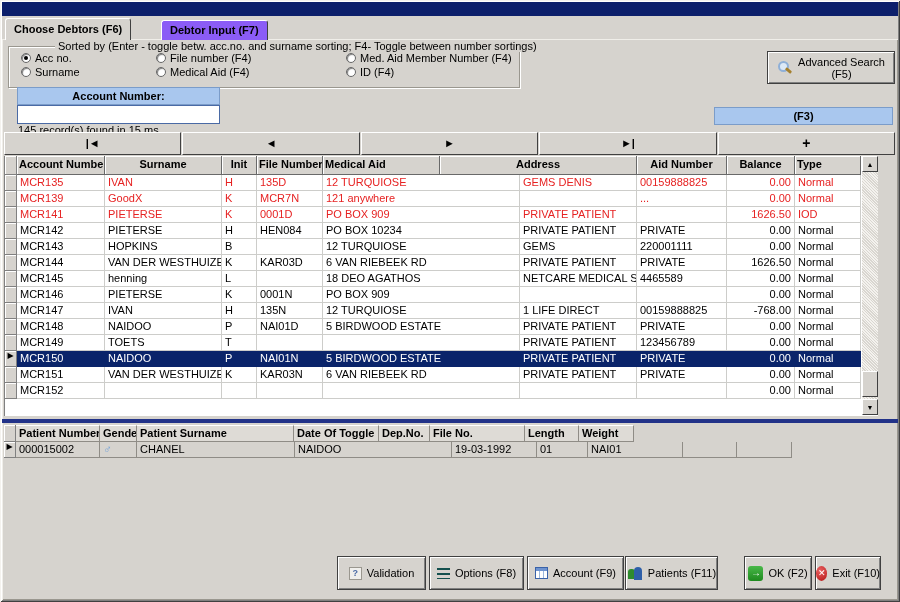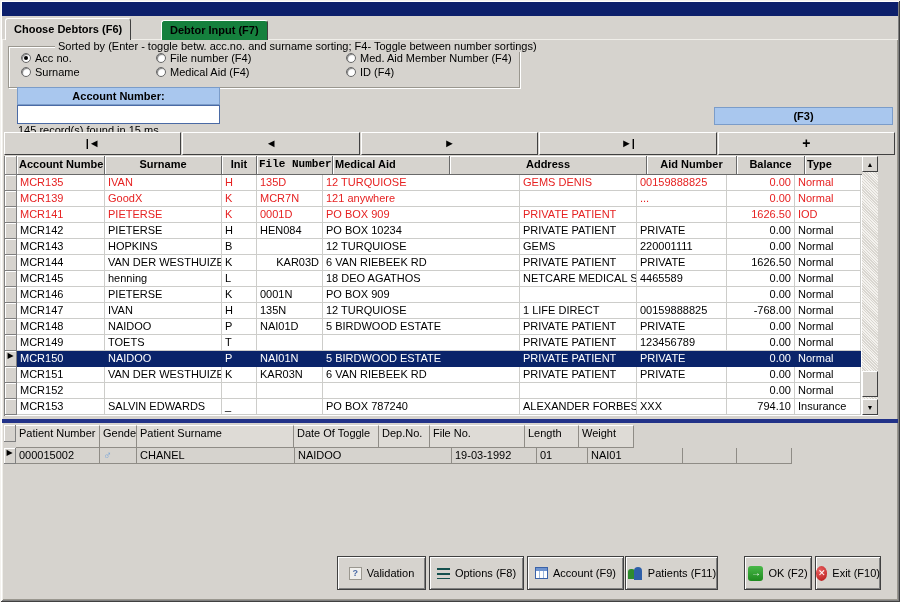--- a/index.html
+++ b/index.html
@@ -10,21 +10,21 @@
     font-size:11px;color:#000;
   }
   .win{position:absolute;inset:0;
     box-shadow:inset 1px 1px 0 #f4f2ee, inset -1px -1px 0 #404040, inset 2px 2px 0 #fff, inset -2px -2px 0 #808080;}
   .titlebar{position:absolute;left:2px;top:2px;right:2px;height:14px;background:#0c1f6b;}
   
   .tab{position:absolute;background:#d6d3ce;font-weight:bold;text-align:center;
     border-top:1px solid #fff;border-left:1px solid #fff;border-right:1px solid #404040;
     border-radius:3px 3px 0 0;line-height:20px;white-space:nowrap;padding:0 8px;}
   .tab.active{top:18px;height:21px;z-index:3;}
-  .tab.inactive{top:20px;height:19px;z-index:1;line-height:18px;background:#15803d;}
+  .tab.inactive{top:20px;height:19px;z-index:1;line-height:18px;background:#8b5cf6;}
   .page{position:absolute;left:2px;top:39px;right:2px;bottom:2px;background:#d6d3ce;
     box-shadow:inset 1px 1px 0 #f0eee9, inset -1px -1px 0 #9a978f;z-index:0;}
   
   .gbox{position:absolute;left:8px;top:46px;width:510px;height:40px;
     border:1px solid #9a978f;box-shadow:1px 1px 0 #fff, inset 1px 1px 0 #fff;}
   .gbox-title{position:absolute;top:-7px;left:5px;background:#d6d3ce;padding:0 3px;white-space:nowrap;margin-left:41px;}
   .radio{position:absolute;display:flex;align-items:center;gap:4px;white-space:nowrap;height:12px;}
   .rb{width:10px;height:10px;border-radius:50%;background:#fff;
     box-shadow:inset 1px 1px 1px #808080, inset -1px -1px 1px #fff;border:1px solid #666;box-sizing:border-box;position:relative;}
   .rb.on::after{content:"";position:absolute;left:2px;top:2px;width:4px;height:4px;border-radius:50%;background:#000;}
@@ -64,23 +64,23 @@
   .sb{position:absolute;right:0;top:0;width:16px;height:259px;background:#ece9e4;
     background-image:repeating-linear-gradient(45deg,#f4f2ee 0 1px,#d9d6d0 1px 2px);}
   .sbtn{position:absolute;left:0;width:16px;height:16px;background:#d6d3ce;text-align:center;font-size:7px;line-height:15px;
     border-top:1px solid #fff;border-left:1px solid #fff;border-right:1px solid #404040;border-bottom:1px solid #404040;box-sizing:border-box;}
   .sthumb{position:absolute;left:0;width:16px;height:26px;bottom:18px;background:#d6d3ce;
     border-top:1px solid #fff;border-left:1px solid #fff;border-right:1px solid #404040;border-bottom:1px solid #404040;box-sizing:border-box;}
   
   .splitter{position:absolute;left:2px;top:419px;right:2px;height:4px;background:#223288;}
   
   .pgrid{position:absolute;left:4px;top:425px;}
-  .ph{box-sizing:border-box;height:23px;line-height:15px;background:#dedbd6;
+  .ph{box-sizing:border-box;height:17px;line-height:15px;background:#dedbd6;
     border-right:1px solid #8f8c86;border-bottom:1px solid #8f8c86;border-top:1px solid #fff;
-    overflow:hidden;white-space:nowrap;padding:0 3px;text-align:left;}
+    overflow:hidden;white-space:nowrap;padding:0 3px;text-align:left;font-weight:bold;}
   .pc{box-sizing:border-box;height:16px;line-height:15px;background:#d6d3ce;
     border-right:1px solid #8f8c86;border-bottom:1px solid #8f8c86;overflow:hidden;white-space:nowrap;padding:0 3px;}
   .pind{box-sizing:border-box;width:12px;background:#d6d3ce;border-right:1px solid #808080;border-bottom:1px solid #808080;
     box-shadow:inset 1px 1px 0 #fff;font-size:8px;text-align:center;padding:0;}
   .male{color:#7fa8d8;font-size:12px;font-weight:bold;}
   
   .xbtn{position:absolute;top:556px;height:34px;background:#d6d3ce;border:1px solid #404040;
     box-shadow:inset 1px 1px 0 #fff, inset -1px -1px 0 #808080;box-sizing:border-box;
     display:flex;align-items:center;justify-content:center;gap:5px;cursor:default;white-space:nowrap;}
   .ic-q{width:13px;height:13px;background:#f0efec;border:1px solid #9a978f;box-sizing:border-box;
@@ -134,41 +134,48 @@
     <label class="radio" style="left:337px;top:5px;">
       <span class="rb"></span>
       <span>Med. Aid Member Number (F4)</span>
     </label>
     <label class="radio" style="left:337px;top:19px;">
       <span class="rb"></span>
       <span>ID (F4)</span>
     </label>
   </div>
 
+  <div class="adv">
+    <span class="ic-mag"></span>
+    <span class="adv-txt">
+      <span>Advanced Search</span><br>
+      <span>(F5)</span>
+    </span>
+  </div>
 
   <div class="blue-hdr acc-hdr">Account Number:</div>
   <input class="acc-input" value="" style="">
   <div class="status">145 record(s) found in 15 ms</div>
   <div class="blue-hdr f3bar">(F3)</div>
 
   <div class="navrow">
     <div class="navbtn">|◄</div>
     <div class="navbtn">◄</div>
     <div class="navbtn">►</div>
     <div class="navbtn">►|</div>
     <div class="navbtn" style="font-size:14px;">+</div>
   </div>
 
   <div class="dgrid">
     <div class="ghrow">
         <div class="gind" style="width: 12px; height: 19px;"></div>
         <div class="gh" style="width: 88px; text-align: left;">Account Number</div>
         <div class="gh" style="width: 117px;">Surname</div>
         <div class="gh" style="width: 35px;">Init</div>
-        <div class="gh" style="width: 76px; font-family: Liberation Mono, monospace;">File Number</div>
+        <div class="gh" style="width: 66px;">File Number</div>
         <div class="gh" style="width: 117px; text-align: left;">Medical Aid</div>
         <div class="gh" style="width: 197px;">Address</div>
         <div class="gh" style="width: 90px;">Aid Number</div>
         <div class="gh" style="width: 68px;">Balance</div>
         <div class="gh" style="width: 66px; text-align: left;">Type</div>
       </div>
     <div>
         <div class="grow red">
           <div class="gind" style="width: 12px;"></div>
           <div class="gc" style="width: 88px;">MCR135</div>
@@ -227,21 +234,21 @@
           <div class="gc" style="width: 117px;">GEMS</div>
           <div class="gc" style="width: 90px;">220001111</div>
           <div class="gc" style="width: 68px; text-align: right;">0.00</div>
           <div class="gc" style="width: 66px;">Normal</div>
         </div>
         <div class="grow">
           <div class="gind" style="width: 12px;"></div>
           <div class="gc" style="width: 88px;">MCR144</div>
           <div class="gc" style="width: 117px;">VAN DER WESTHUIZEN</div>
           <div class="gc" style="width: 35px;">K</div>
-          <div class="gc" style="width: 66px; text-align: right;">KAR03D</div>
+          <div class="gc" style="width: 66px;">KAR03D</div>
           <div class="gc" style="width: 197px;">6 VAN RIEBEEK RD</div>
           <div class="gc" style="width: 117px;">PRIVATE PATIENT</div>
           <div class="gc" style="width: 90px;">PRIVATE</div>
           <div class="gc" style="width: 68px; text-align: right;">1626.50</div>
           <div class="gc" style="width: 66px;">Normal</div>
         </div>
         <div class="grow">
           <div class="gind" style="width: 12px;"></div>
           <div class="gc" style="width: 88px;">MCR145</div>
           <div class="gc" style="width: 117px;">henning</div>
@@ -329,32 +336,20 @@
           <div class="gind" style="width: 12px;"></div>
           <div class="gc" style="width: 88px;">MCR152</div>
           <div class="gc" style="width: 117px;"></div>
           <div class="gc" style="width: 35px;"></div>
           <div class="gc" style="width: 66px;"></div>
           <div class="gc" style="width: 197px;"></div>
           <div class="gc" style="width: 117px;"></div>
           <div class="gc" style="width: 90px;"></div>
           <div class="gc" style="width: 68px; text-align: right;">0.00</div>
           <div class="gc" style="width: 66px;">Normal</div>
-        </div>
-        <div class="grow">
-          <div class="gind" style="width: 12px;"></div>
-          <div class="gc" style="width: 88px;">MCR153</div>
-          <div class="gc" style="width: 117px;">SALVIN EDWARDS</div>
-          <div class="gc" style="width: 35px;">_</div>
-          <div class="gc" style="width: 66px;"></div>
-          <div class="gc" style="width: 197px;">PO BOX 787240</div>
-          <div class="gc" style="width: 117px;">ALEXANDER FORBES</div>
-          <div class="gc" style="width: 90px;">XXX</div>
-          <div class="gc" style="width: 68px; text-align: right;">794.10</div>
-          <div class="gc" style="width: 66px;">Insurance</div>
         </div>
       </div>
     <div class="sb">
       <div class="sbtn" style="top:0;">▲</div>
       <div class="sthumb"></div>
       <div class="sbtn" style="bottom:0;">▼</div>
     </div>
   </div>
 
   <div class="splitter"></div>

